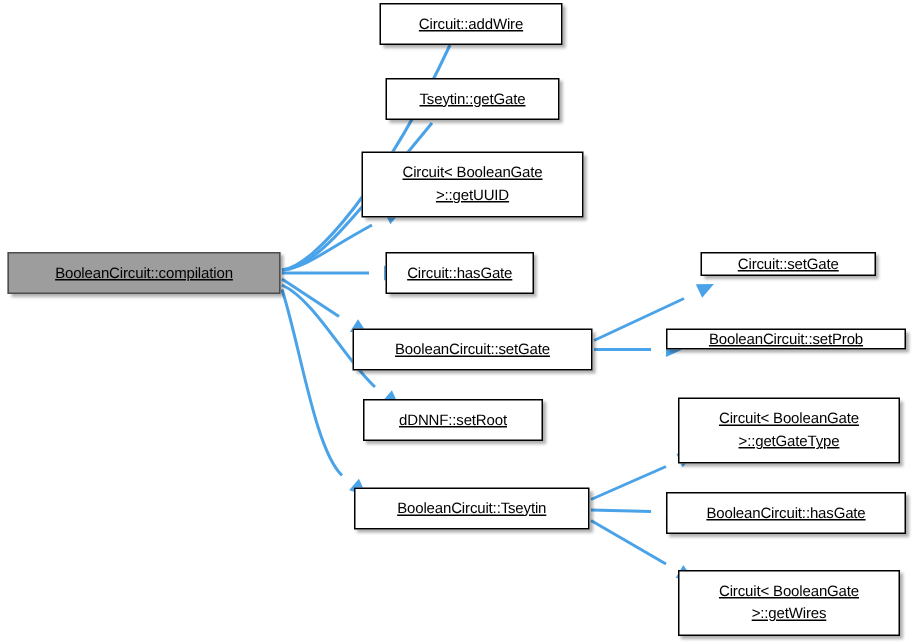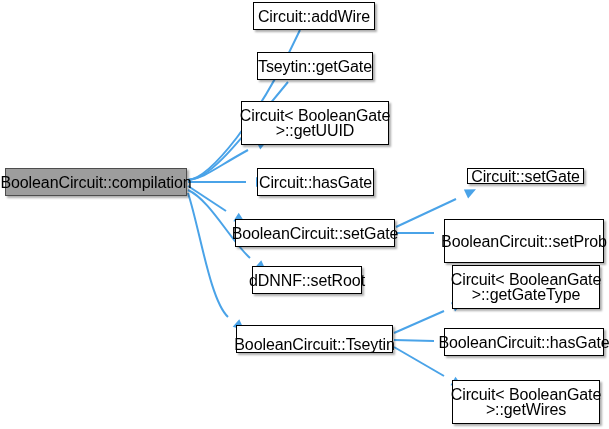--- a/index.html
+++ b/index.html
@@ -28,25 +28,26 @@
   .node {
     position: absolute;
     box-sizing: border-box;
     display: flex;
     align-items: center;
     justify-content: center;
     text-align: center;
     background: #ffffff;
     border: 1px solid #000000;
     box-shadow: 2px 2px 2px rgba(0,0,0,0.32);
-    font-size: 16px;
+    font-size: 10px;
     line-height: 15px;
     color: #000000;
     white-space: pre;
     letter-spacing: -0.1px;
+    text-decoration: underline;
   }
   .node.root {
     background: #9d9d9d;
     border: 1px solid #4d4d4d;
     justify-content: center;
   }
   .node-label {
     display: block;
     padding: 0 6px;
   }
@@ -108,26 +109,26 @@
         </g>
       </g>
   </svg>
 
   <div id="nodes-layer">
       <div class="node root" style="left: 5px; top: 168px; width: 182px; height: 28px;"><span class="node-label">BooleanCircuit::compilation</span></div>
       <div class="node" style="left: 253px; top: 2px; width: 122px; height: 28px;"><span class="node-label">Circuit::addWire</span></div>
       <div class="node" style="left: 257px; top: 52px; width: 116px; height: 28px;"><span class="node-label">Tseytin::getGate</span></div>
       <div class="node" style="left: 241px; top: 101px; width: 148px; height: 44px;"><span class="node-label">Circuit&lt; BooleanGate
 &gt;::getUUID</span></div>
-      <div class="node" style="left: 257px; top: 168px; width: 117px; height: 28px;"><span class="node-label">Circuit::hasGate</span></div>
+      <div class="node" style="left: 257px; top: 168px; width: 99px; height: 28px;"><span class="node-label">Circuit::hasGate</span></div>
       <div class="node" style="left: 235px; top: 219px; width: 160px; height: 28px; align-items: center;"><span class="node-label">BooleanCircuit::setGate</span></div>
-      <div class="node" style="left: 252px; top: 266px; width: 110px; height: 28px;"><span class="node-label">dDNNF::setRoot</span></div>
-      <div class="node" style="left: 236px; top: 325px; width: 157px; height: 28px; align-items: flex-end;"><span class="node-label">BooleanCircuit::Tseytin</span></div>
+      <div class="node" style="left: 242px; top: 266px; width: 120px; height: 28px;"><span class="node-label">dDNNF::setRoot</span></div>
+      <div class="node" style="left: 236px; top: 325px; width: 157px; height: 28px;"><span class="node-label">BooleanCircuit::Tseytin</span></div>
       <div class="node" style="left: 467px; top: 168px; width: 117px; height: 16px;"><span class="node-label">Circuit::setGate</span></div>
-      <div class="node" style="left: 444px; top: 219px; width: 160px; height: 44px;"><span class="node-label">BooleanCircuit::setProb</span></div>
+      <div class="node" style="left: 444px; top: 219px; width: 160px; height: 14px;"><span class="node-label">BooleanCircuit::setProb</span></div>
       <div class="node" style="left: 452px; top: 265px; width: 148px; height: 44px;"><span class="node-label">Circuit&lt; BooleanGate
 &gt;::getGateType</span></div>
       <div class="node" style="left: 444px; top: 328px; width: 160px; height: 28px;"><span class="node-label">BooleanCircuit::hasGate</span></div>
       <div class="node" style="left: 452px; top: 380px; width: 148px; height: 44px;"><span class="node-label">Circuit&lt; BooleanGate
 &gt;::getWires</span></div>
     </div>
 
 </div>
 
 </body></html>

